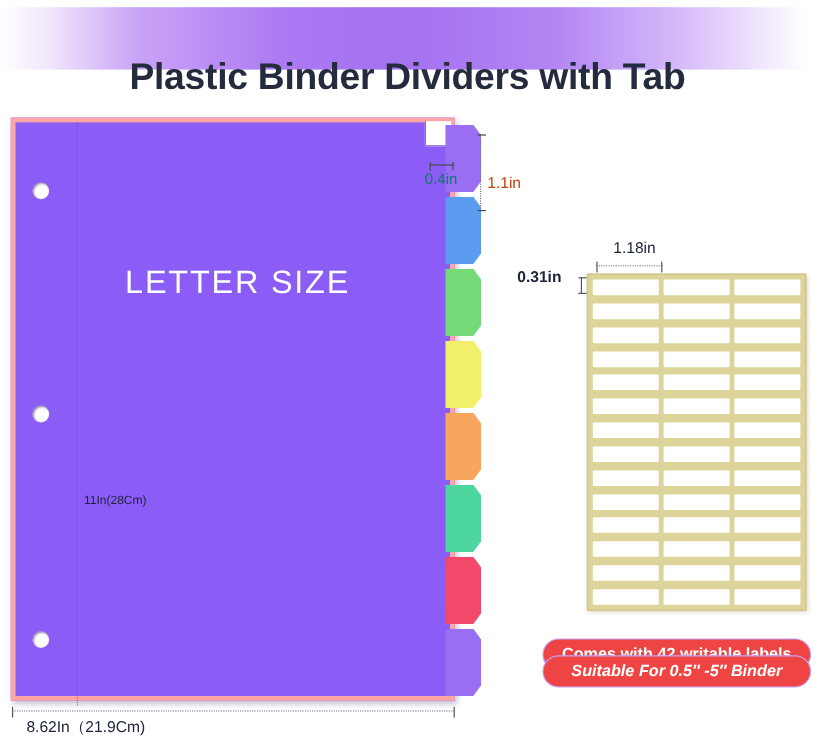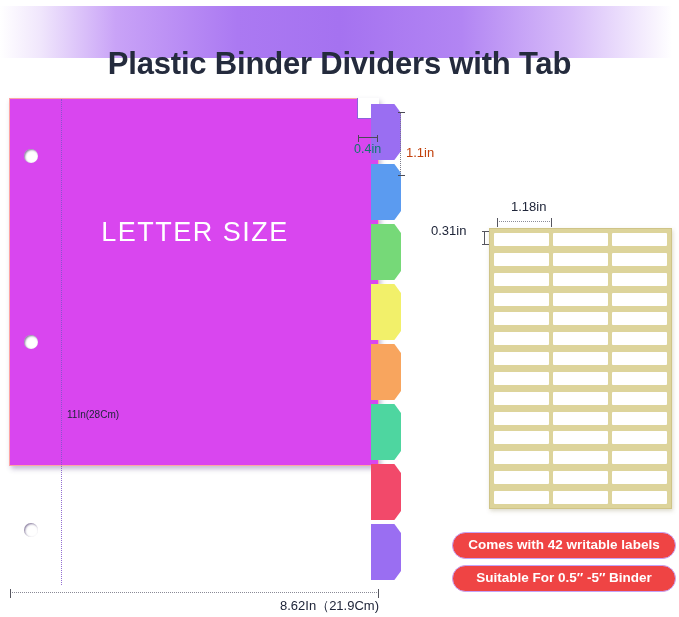--- a/index.html
+++ b/index.html
@@ -48,23 +48,23 @@
     white-space: nowrap;
     margin-top: 32px;
   }
 
   
   #binder-page {
     position: absolute;
     left: 9px;
     top: 98px;
     width: 370px;
-    height: 368px;
-    background: #d946ef;
-    border: 1px solid #fca5a5;
+    height: 486px;
+    background: #8b5cf6;
+    border: 4px solid #fca5a5;
     box-sizing: border-box;
     box-shadow: 2px 3px 5px rgba(60, 40, 110, 0.30);
   }
   
   #page-notch {
     position: absolute;
     right: -1px;
     top: -1px;
     width: 22px;
     height: 21px;
@@ -202,24 +202,24 @@
     position: absolute;
     top: -4px;
     width: 0;
     height: 9px;
     border-left: 1px solid #55555f;
   }
   #dim-width-line::before { left: 0; }
   #dim-width-line::after  { right: 0; }
   #dim-width-label {
     position: absolute;
-    left: 10px;
+    left: 22px;
     top: 597px;
     width: 369px;
-    text-align: right;
+    text-align: left;
     font-size: 13px;
     color: #20263a;
     white-space: nowrap;
   }
 
   
   #label-sheet {
     position: absolute;
     left: 489px;
     top: 228px;
@@ -291,20 +291,21 @@
   }
   #dim-031in-bracket::before { top: 0; }
   #dim-031in-bracket::after  { bottom: 0; }
   #dim-031in-label {
     position: absolute;
     left: 431px;
     top: 223px;
     font-size: 13px;
     color: #20263a;
     white-space: nowrap;
+    font-weight: bold;
   }
 
   
   .caption-pill {
     position: absolute;
     background: #ef4444;
     border: 1.5px solid #c4a3f8;
     border-radius: 14px;
     color: #ffffff;
     font-size: 13.5px;
@@ -315,22 +316,23 @@
     line-height: 24px;
     height: 27px;
   }
   #caption-labels {
     left: 452px;
     top: 532px;
     width: 224px;
   }
   #caption-binder {
     left: 452px;
-    top: 565px;
+    top: 546px;
     width: 224px;
+    font-style: italic;
   }
 </style>
 </head>
 <body>
 
 <div id="header-banner"></div>
 <div id="header-title">Plastic Binder Dividers with Tab</div>
 
 <div id="binder-page">
   <div id="page-notch"></div>

